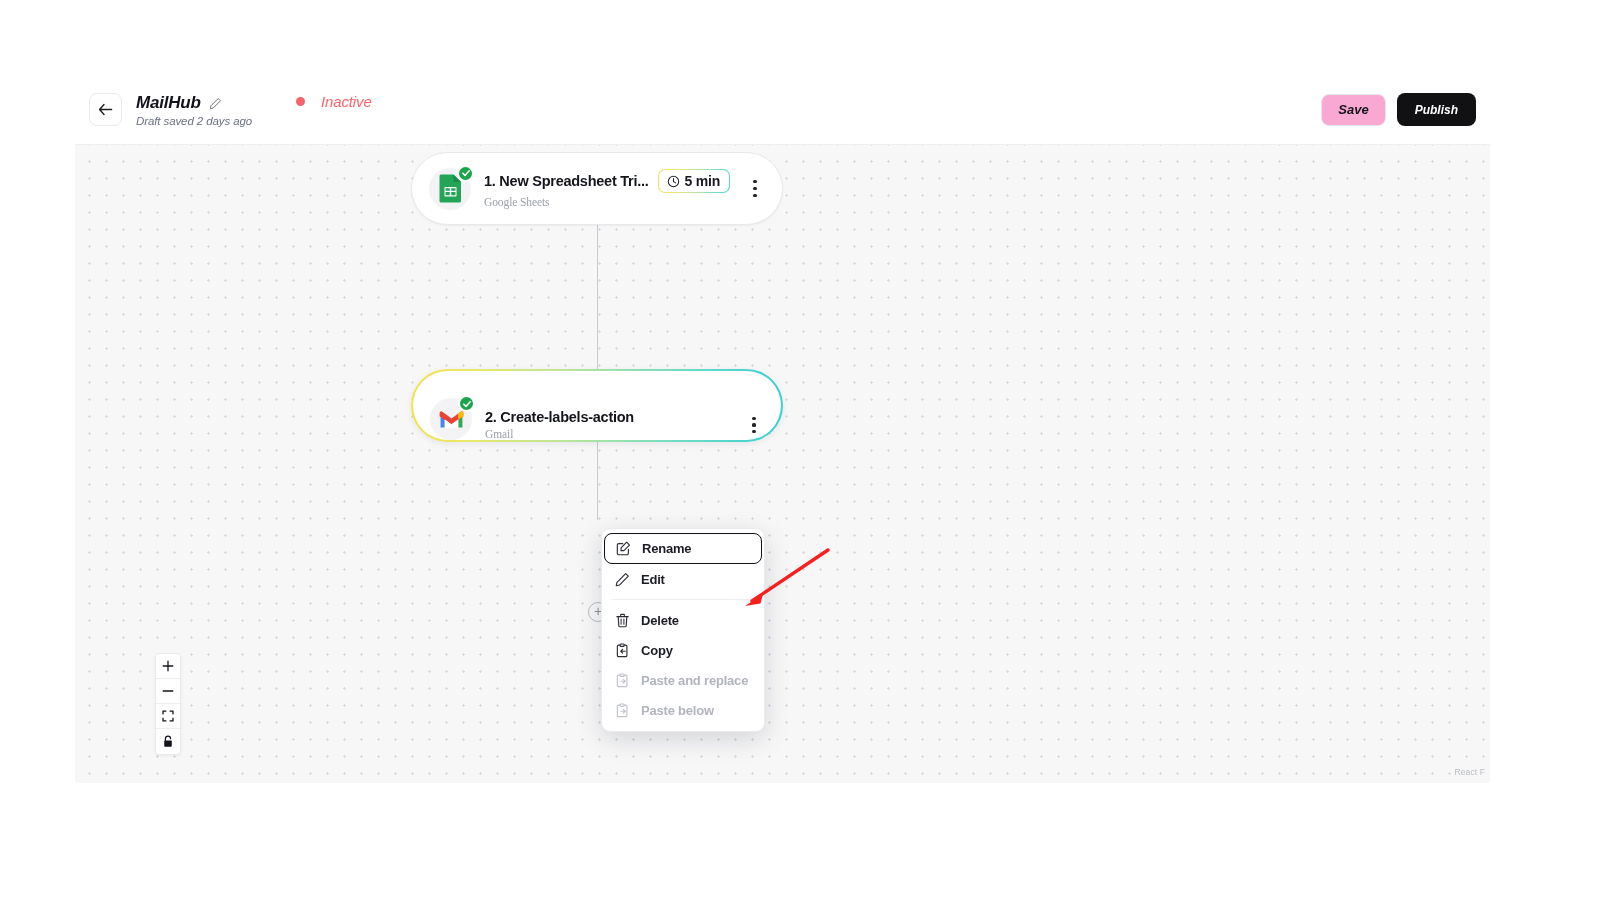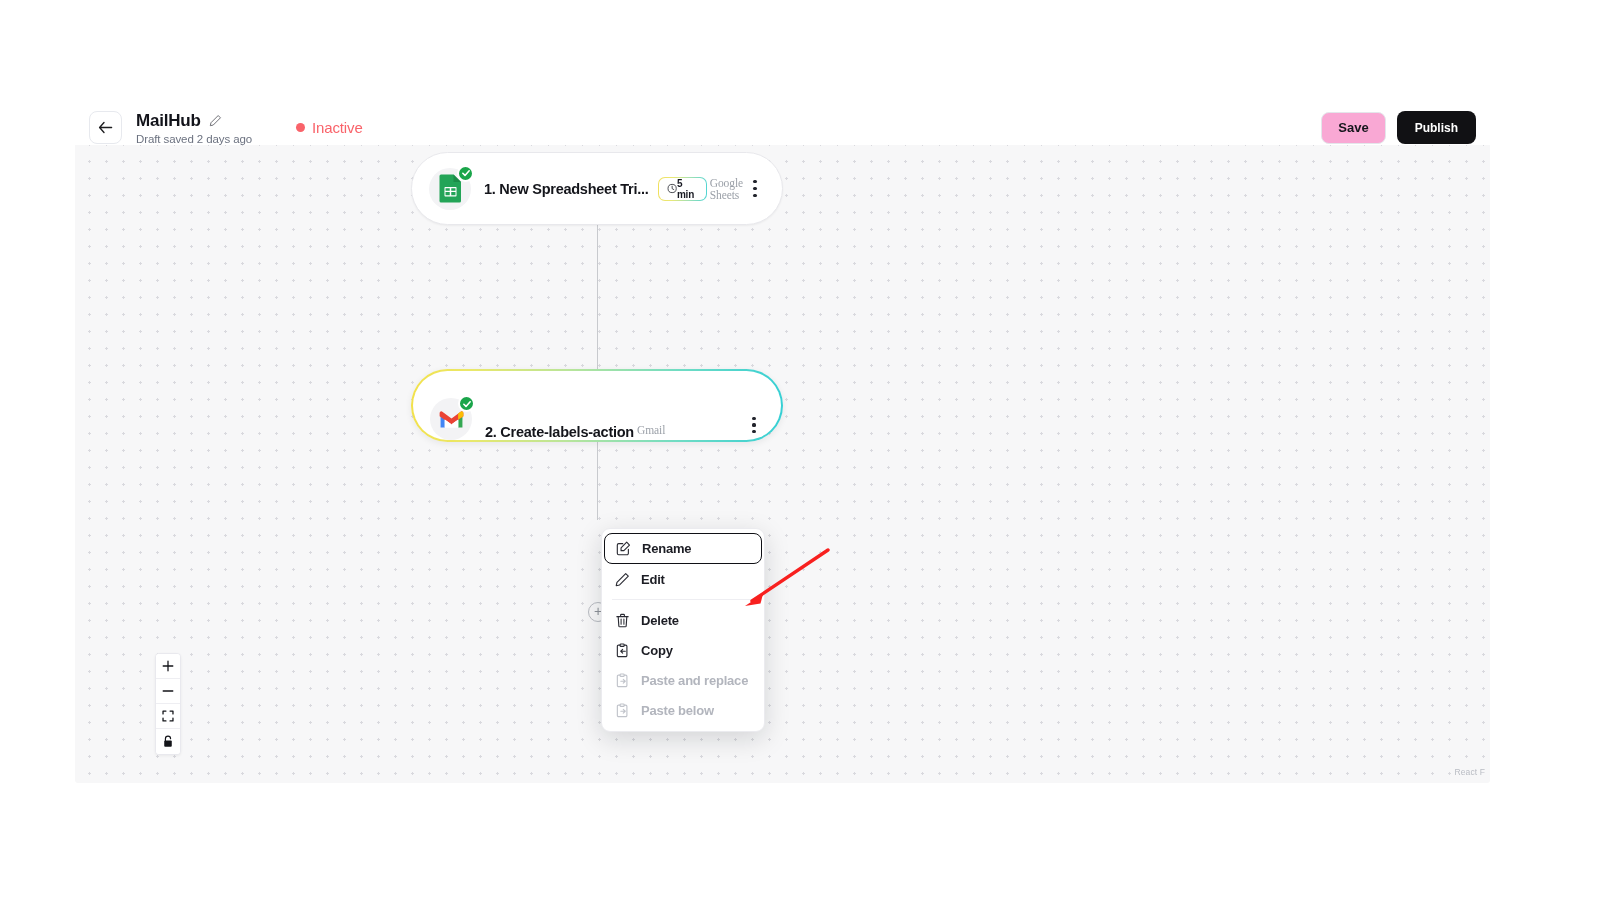--- a/index.html
+++ b/index.html
@@ -15,26 +15,27 @@
     position: absolute;
     left: 75px; top: 93px;
     width: 1415px; height: 690px;
     background: #ffffff;
     border-radius: 3px;
     overflow: hidden;
   }
 
   
   #header {
-    position: absolute; left: 0; top: 9px;
+    position: absolute; left: 0; top: 0;
     width: 100%; height: 52px;
     background: #ffffff;
     border-bottom: 1px solid #eceef1;
-    display: flex; align-items: center;
+    display: flex; align-items: flex-start;
     padding: 0 14px;
+    font-style: italic;
   }
   .back-btn {
     width: 33px; height: 33px;
     border: 1px solid #e7e9ee;
     border-radius: 8px;
     background: #fff;
     display: flex; align-items: center; justify-content: center;
     font-size: 15px; color: #1d1d1f;
     cursor: pointer;
     flex: 0 0 auto;
@@ -42,21 +43,21 @@
   .title-block { margin-left: 14px; display: flex; flex-direction: column; justify-content: center; }
   .title-row { display: flex; align-items: center; gap: 8px; }
   .wf-title {
     font-size: 17px; font-weight: bold; color: #12131a;
     letter-spacing: -0.2px;
   }
   .pencil-edit { width: 13px; height: 13px; display: block; opacity: .75; cursor: pointer; }
   .wf-sub { font-size: 11.5px; color: #6c7280; margin-top: 2px; letter-spacing: -.1px; }
 
   .status-wrap {
-    display: flex; align-items: center; gap: 7px;
+    display: flex; align-items: center; gap: 16px;
     margin-left: 44px;
   }
   .status-dot { width: 9px; height: 9px; border-radius: 50%; background: #f9636a; }
   .status-text { font-size: 15px; color: #f9636a; letter-spacing: -.15px; }
 
   .header-actions { margin-left: auto; display: flex; align-items: center; gap: 11px; }
   .btn-save {
     min-width: 56px; height: 32px; padding: 0 16px;
     border: 1px solid #e4e6eb; border-radius: 8px;
     background: #f9a8d4; color: #15161c;
@@ -113,36 +114,36 @@
     background: #f3f3f5;
     display: flex; align-items: center; justify-content: center;
   }
   .check-badge {
     position: absolute; right: -3px; top: -3px;
     width: 17px; height: 17px; border-radius: 50%;
     background: #1aa54a;
     border: 2px solid #fff;
     display: flex; align-items: center; justify-content: center;
   }
-  .node-text { margin-left: 13px; display: flex; gap: 3px; min-width: 0; }
+  .node-text { margin-left: 13px; display: flex; flex-direction: column; gap: 3px; min-width: 0; }
   .node-title-row { display: flex; align-items: center; gap: 9px; }
   .node-title {
     font-size: 14.5px; font-weight: bold; color: #14151b;
     letter-spacing: -.25px; white-space: nowrap;
   }
   .node-sub { font-size: 11.5px; color: #9ba0a8; letter-spacing: -.1px; font-family: Liberation Serif, serif; }
   .time-badge {
-    display: flex; align-items: center; 
+    display: flex; align-items: center; gap: 5px;
     height: 24px; padding: 0 9px 0 8px;
     border-radius: 7px;
     background:
       linear-gradient(#fff, #fff) padding-box,
       linear-gradient(95deg, #f1e05c 0%, #e9e878 30%, #9fe0b4 65%, #4ed4d4 100%) border-box;
     border: 1.6px solid transparent;
-    font-size: 10px; font-weight: bold; color: #171821;
+    font-size: 14px; font-weight: bold; color: #171821;
     letter-spacing: -.2px;
     cursor: pointer;
   }
   .kebab {
     margin-left: auto;
     width: 22px; height: 30px;
     display: flex; flex-direction: column; align-items: center; justify-content: center; gap: 3.5px;
     cursor: pointer; flex: 0 0 auto;
   }
   .kebab i { width: 3.1px; height: 3.1px; border-radius: 50%; background: #22242c; display:block; }

